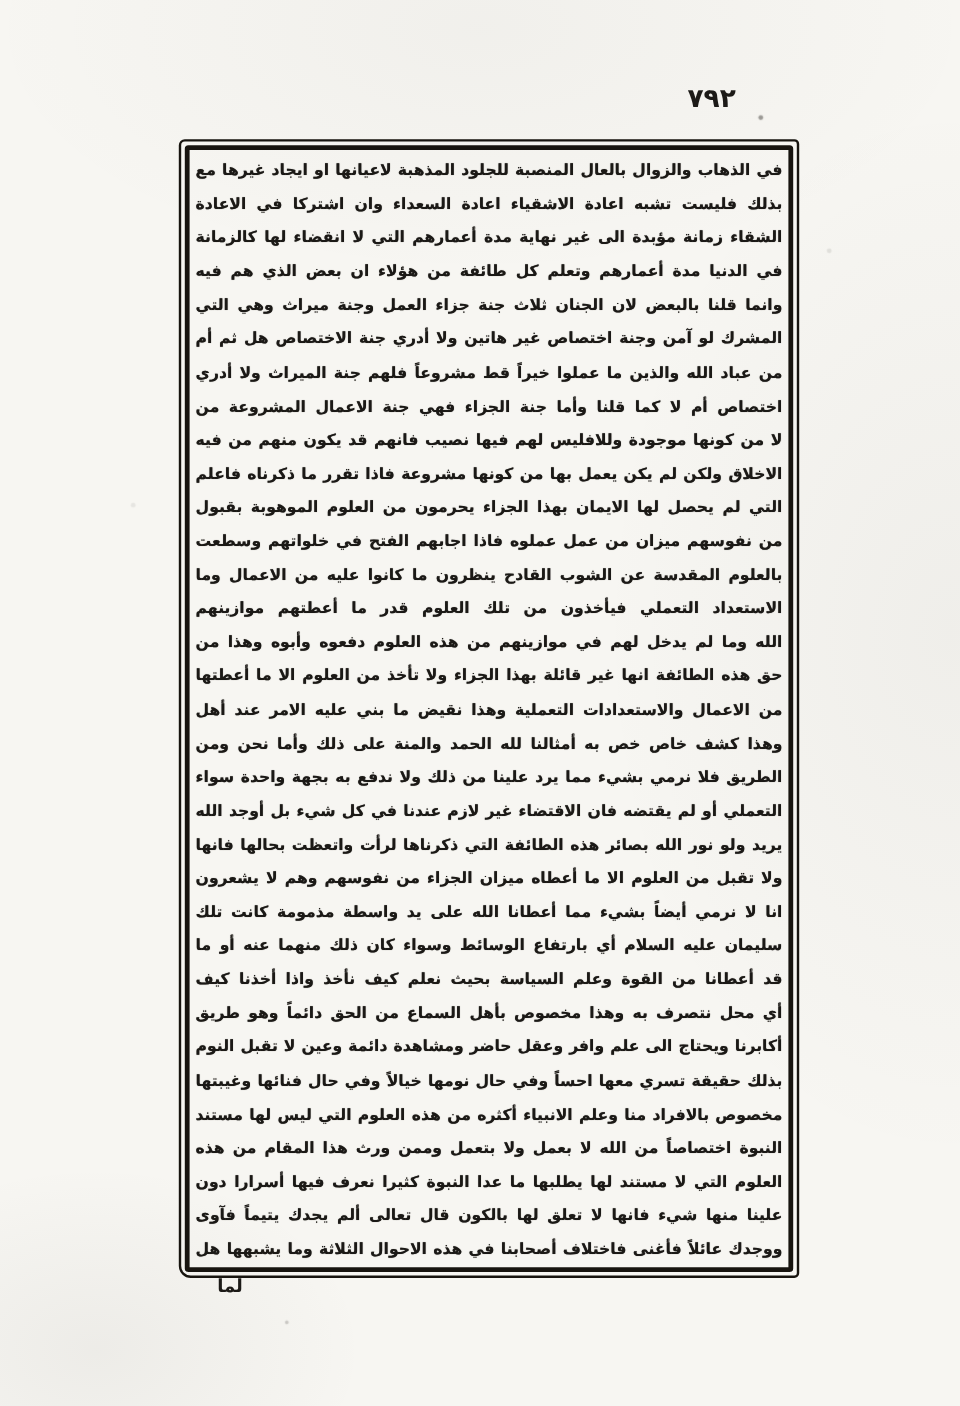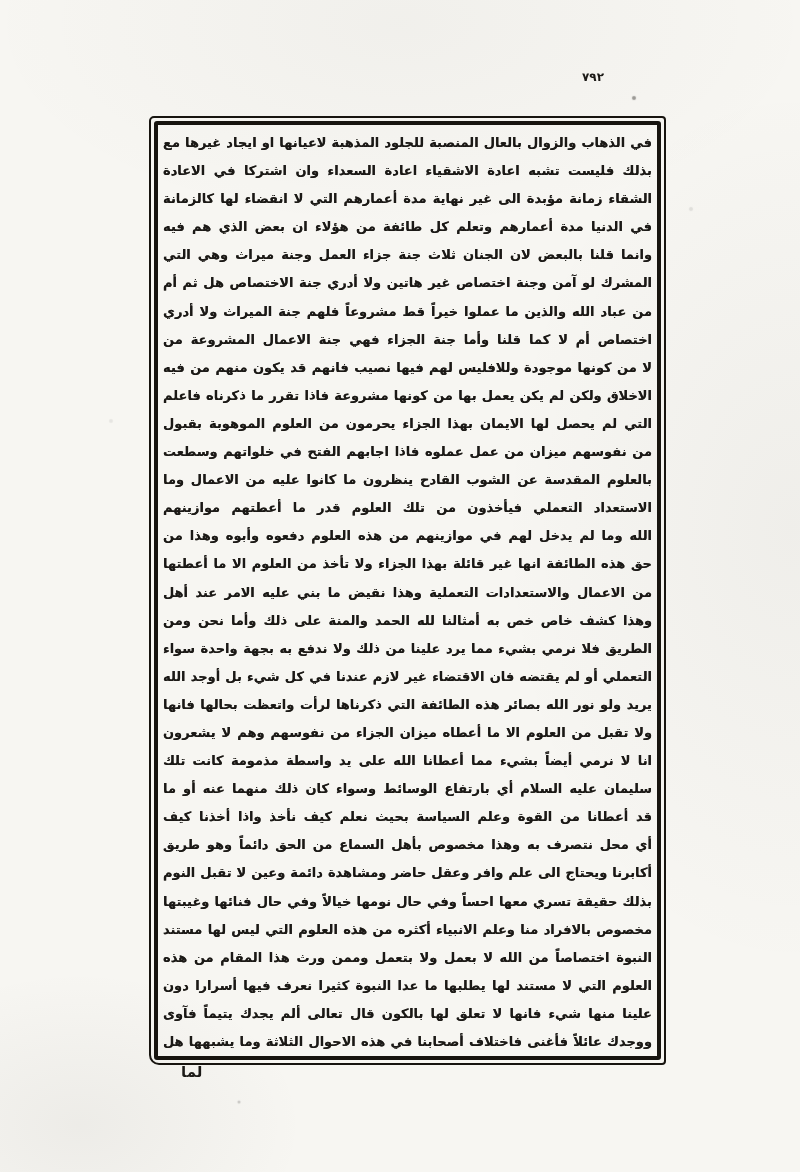--- a/index.html
+++ b/index.html
@@ -15,21 +15,21 @@
       radial-gradient(ellipse 600px 300px at 50% 2%, rgba(50,45,38,0.03), transparent 70%),
       #f7f6f2;
   }
 
   .page-number {
     position: absolute;
     top: 70px;
     left: 560px;
     width: 66px;
     text-align: center;
-    font-size: 12px;
+    font-size: 22px;
     font-weight: 700;
     letter-spacing: 3px;
     color: #1c1a17;
   }
 
   .frame-outer {
     position: absolute;
     left: 149px;
     top: 116px;
     width: 517px;

